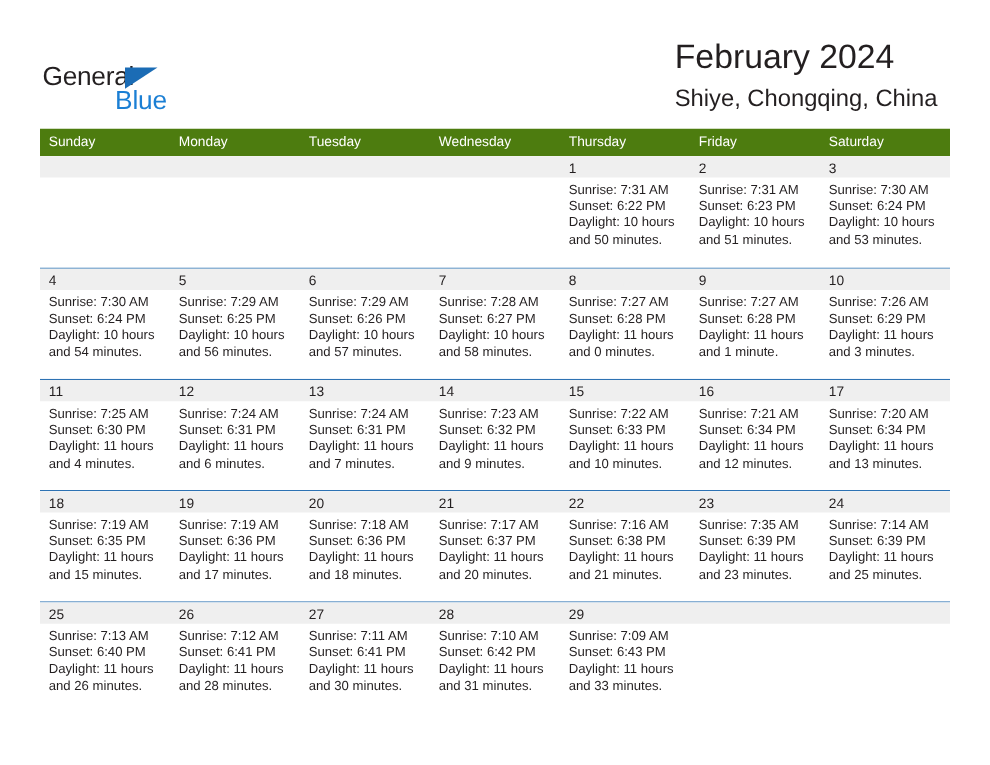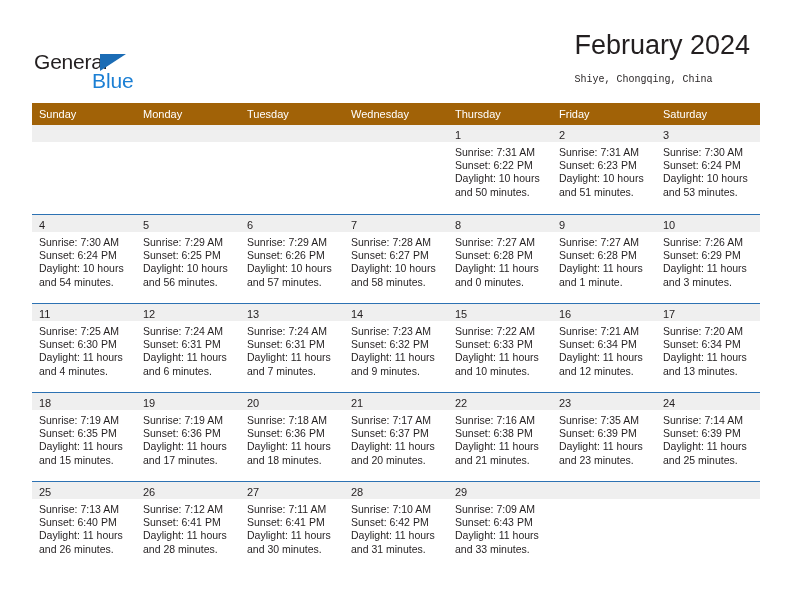--- a/index.html
+++ b/index.html
@@ -75,38 +75,37 @@
   }
   .cal-title {
     font-size: 27px;
     color: #231f20;
     line-height: 34px;
     white-space: nowrap;
     font-weight: normal;
     margin: 0;
   }
   .cal-subtitle {
-    font-size: 10px;
+    font-size: 19px;
     color: #231f20;
     line-height: 20px;
     margin-top: 8px;
     white-space: nowrap;
-    font-family: Liberation Mono, monospace;
   }
 
   
   .calendar {
     position: absolute;
     left: 32px;
     top: 103px;
     width: 728px;
   }
   .dow-row {
     display: flex;
-    background: #a16207;
+    background: #4d7c0f;
     height: 22px;
   }
   .dow-cell {
     flex: 1 1 0;
     color: #ffffff;
     font-size: 11px;
     line-height: 22px;
     padding-left: 7px;
     box-sizing: border-box;
     white-space: nowrap;

